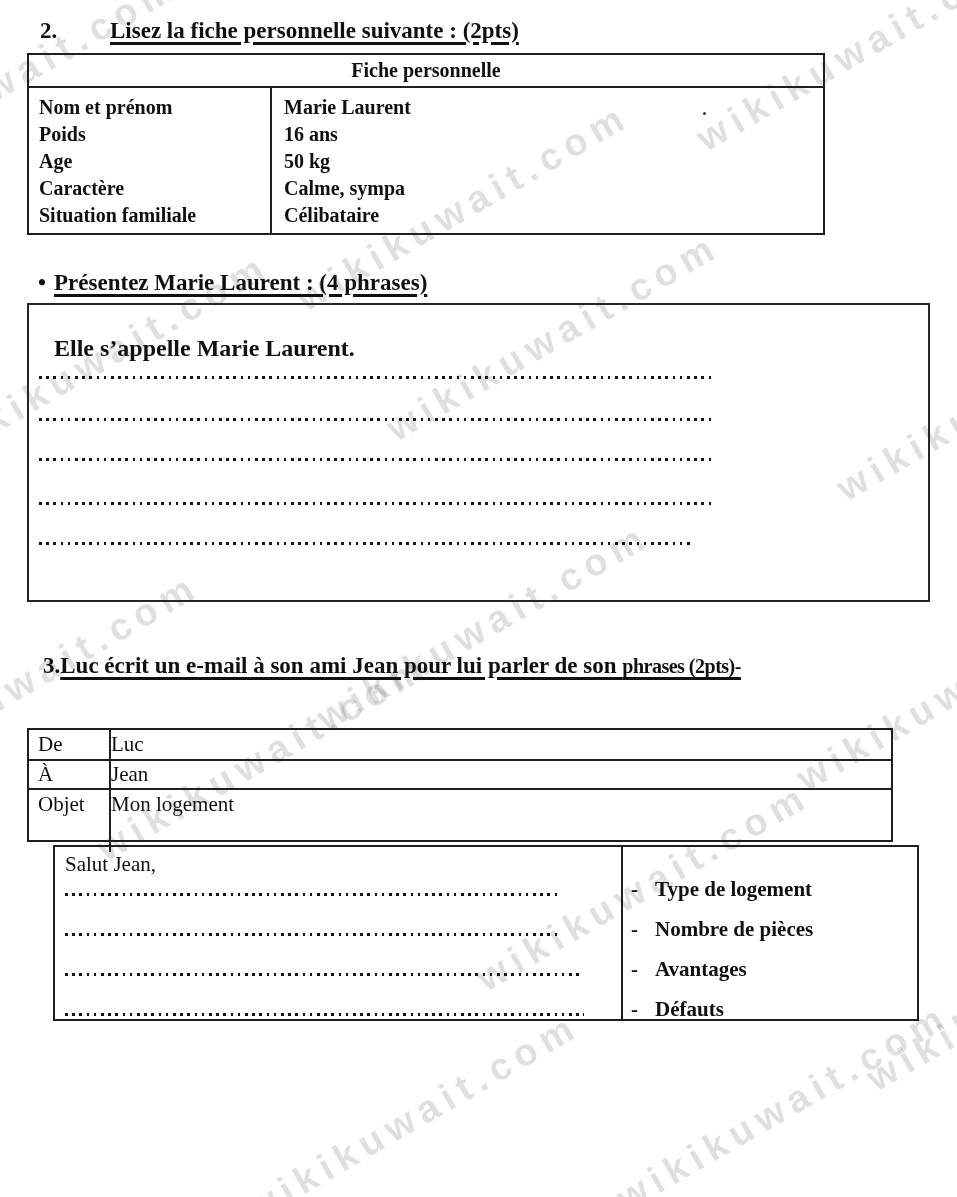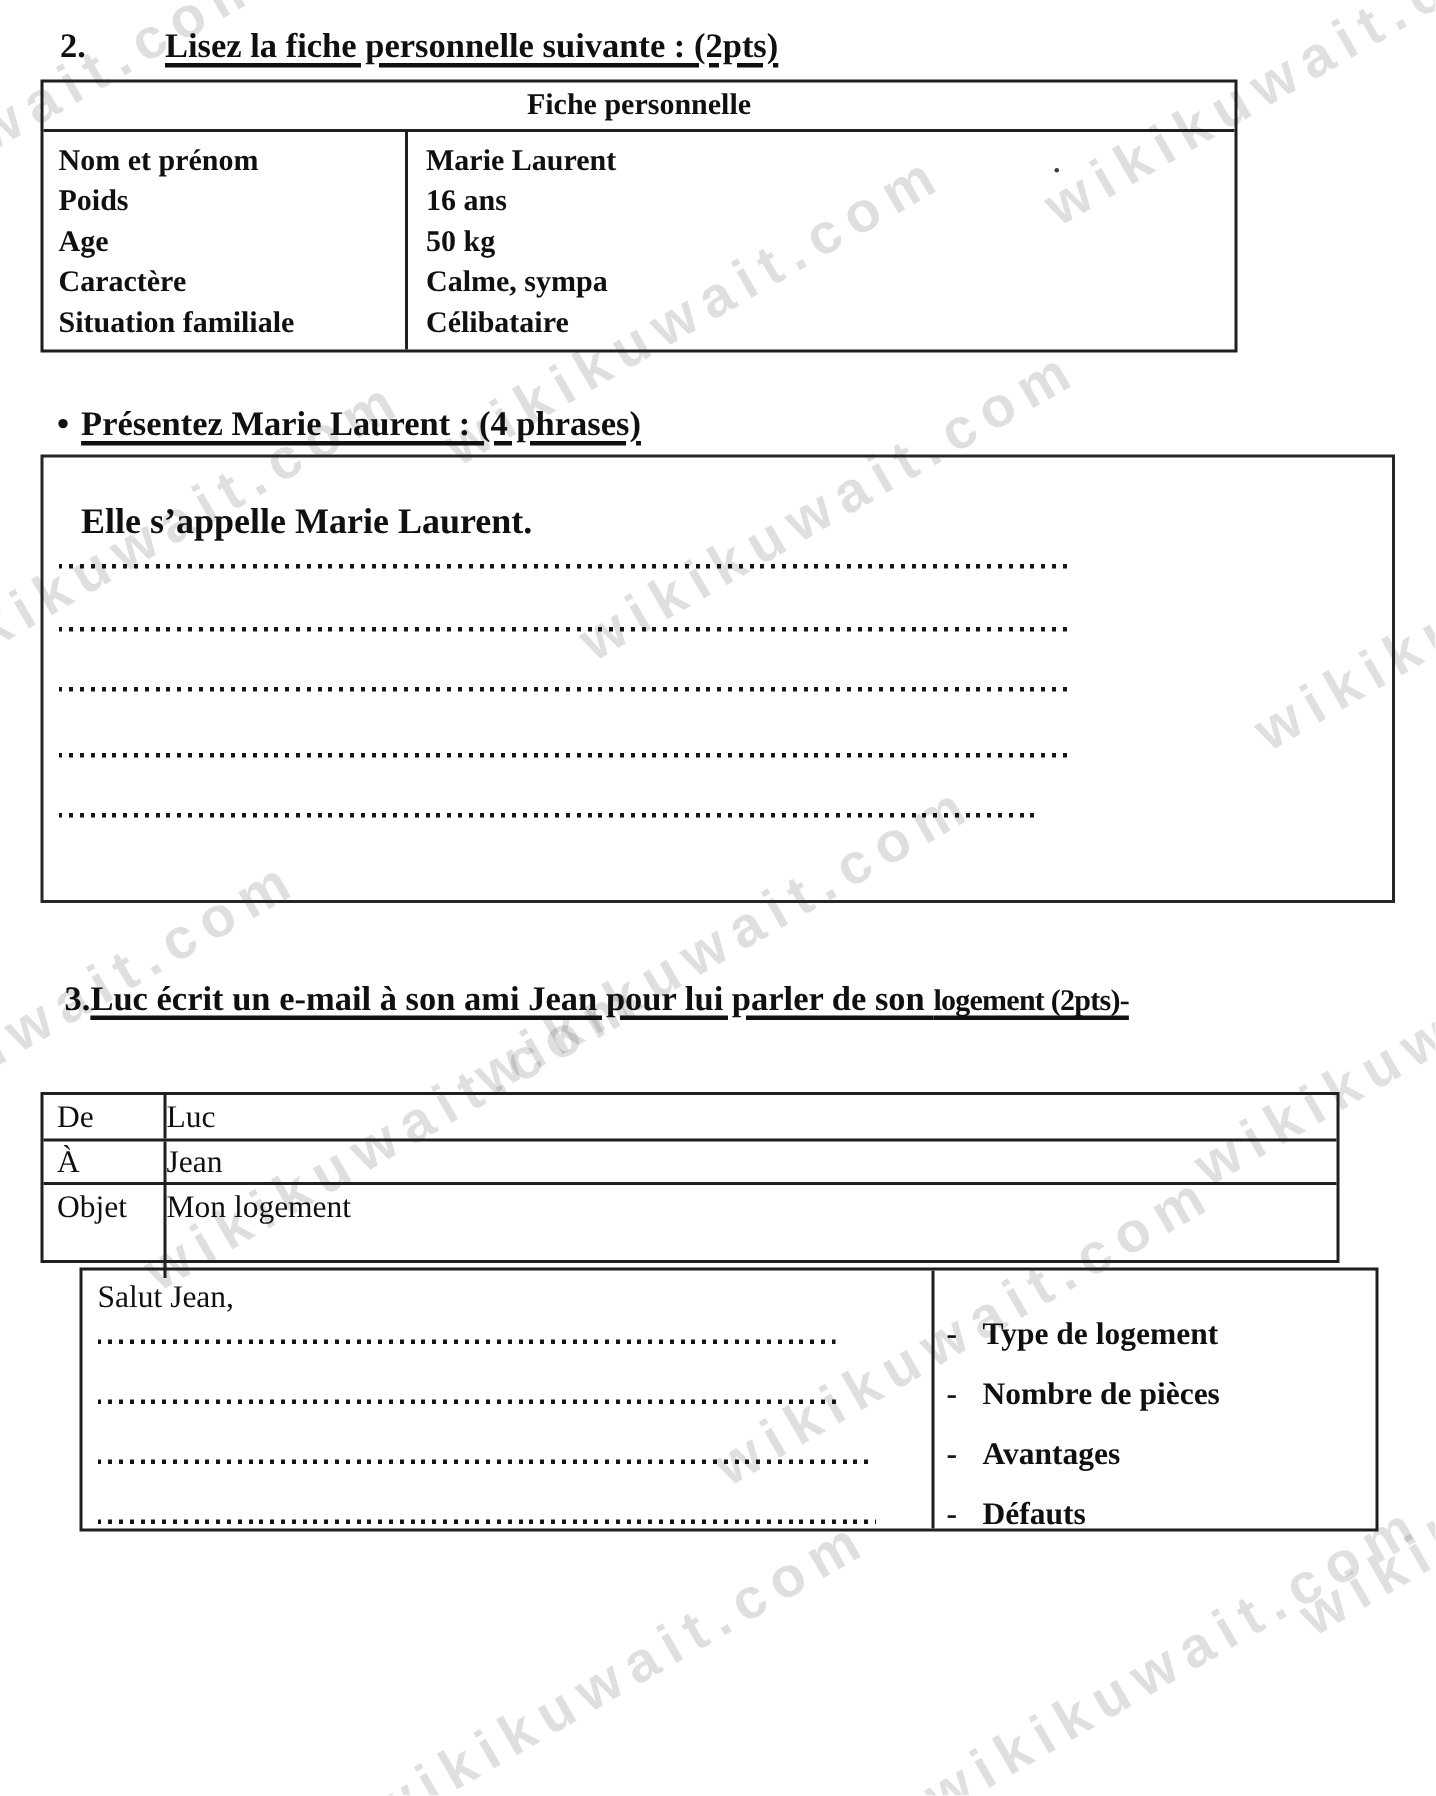--- a/index.html
+++ b/index.html
@@ -117,21 +117,21 @@
   <div class="box2">
     <div class="first-line">Elle s’appelle Marie Laurent.</div>
     <div class="dotline" style="left:10px;top:71px;width:676px;"></div>
     <div class="dotline" style="left:10px;top:113px;width:676px;"></div>
     <div class="dotline" style="left:10px;top:153px;width:676px;"></div>
     <div class="dotline" style="left:10px;top:197px;width:676px;"></div>
     <div class="dotline" style="left:10px;top:237px;width:651px;"></div>
   </div>
 
   <div class="h3a">
-    <span>3.</span><span class="u"><span>Luc écrit un e-mail à son ami Jean pour lui parler de son </span><span class="suffix">logement (2pts)-</span></span>
+    <span>3.</span><span class="u"><span>Luc écrit un e-mail à son ami Jean pour lui parler de son </span><span class="suffix">phrases (2pts)-</span></span>
   </div>
 
   <div class="email">
     <div class="erow r1">
       <div class="ec1">De</div>
       <div class="ec2">Luc</div>
     </div>
     <div class="erow r2">
       <div class="ec1">À</div>
       <div class="ec2">Jean</div>

